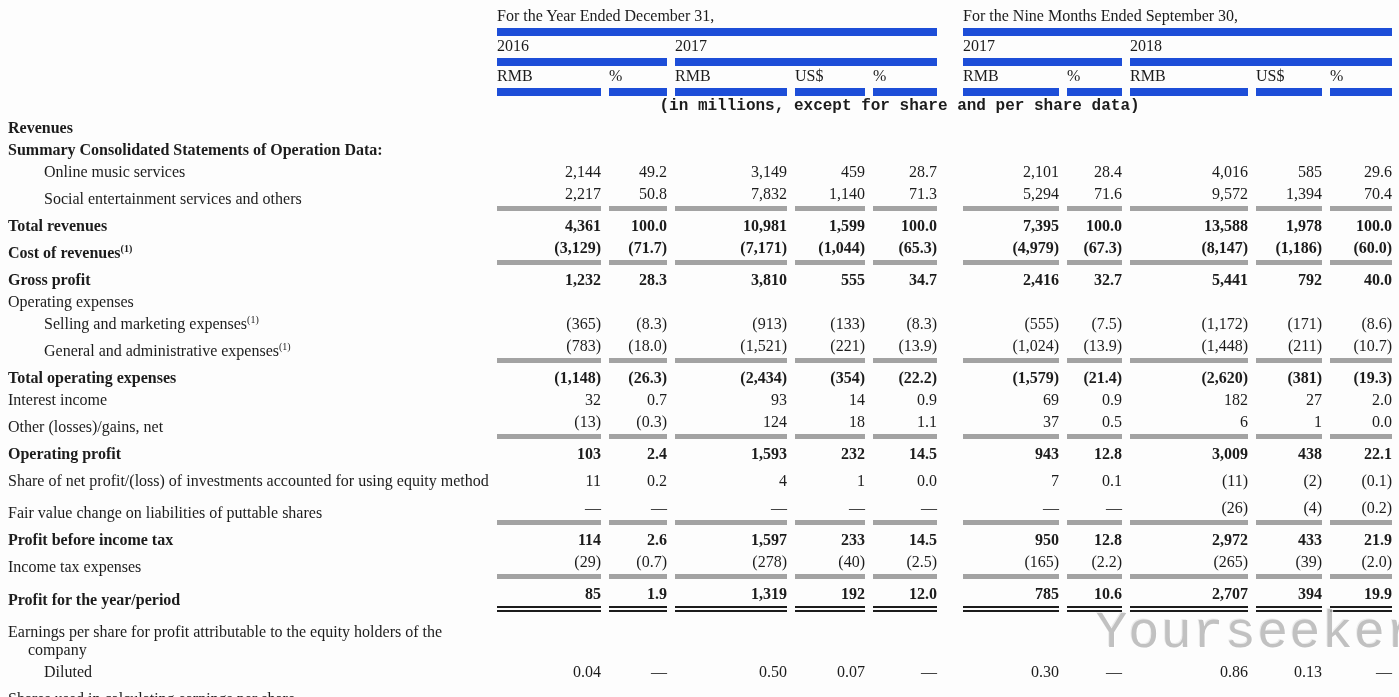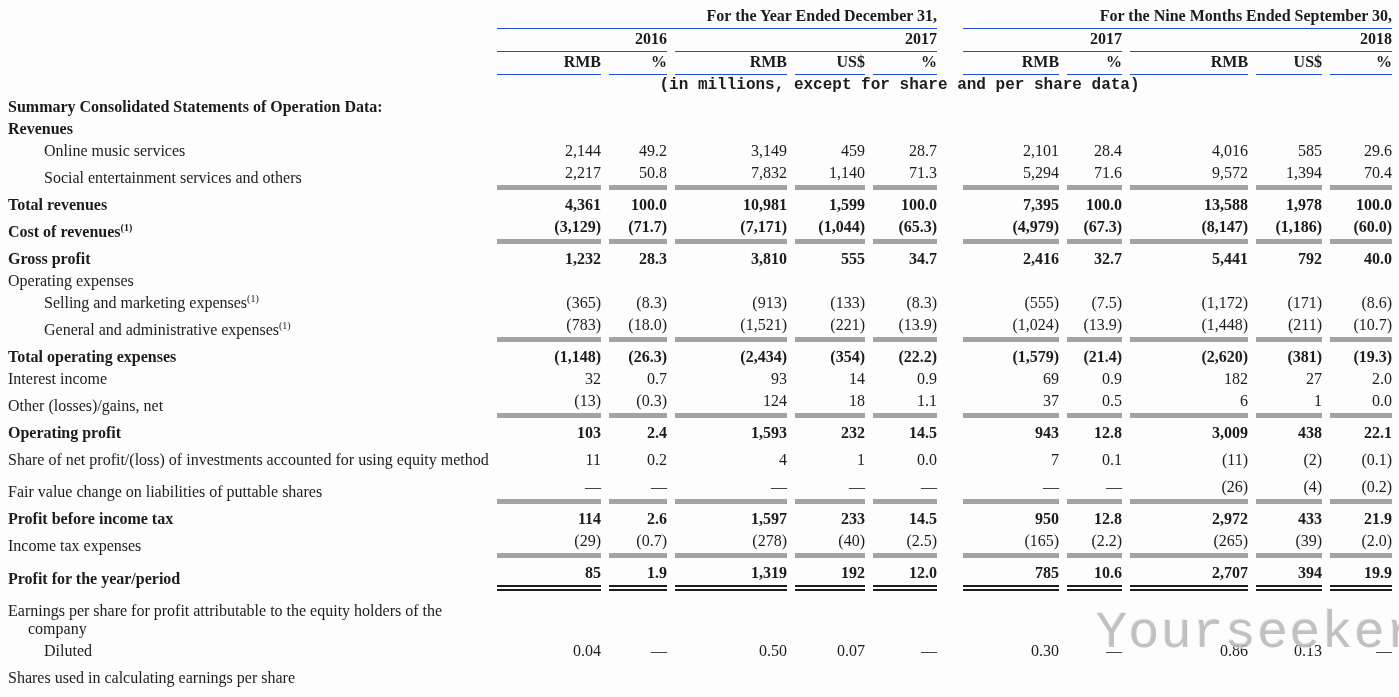--- a/index.html
+++ b/index.html
@@ -18,21 +18,21 @@
   }
   .lbl{text-align:left;}
   .num{text-align:right;white-space:nowrap;}
   .b{font-weight:bold;}
   .ind1{padding-left:36px;}
   .hang{padding-left:20px;text-indent:-20px;}
   .u{border-bottom:5px solid #a3a3a3;}
   .uu{border-bottom:6px double #1c1c1c;}
   .pt1{padding-top:6px;}
   .pt2{padding-top:11px;}
-  .ghead,.yhead,.chead{font-weight:bold;text-align:right;border-bottom:1px solid #1d4ed8;}
+  .ghead,.yhead,.chead{font-weight:normal;text-align:left;border-bottom:8px solid #1d4ed8;}
   .note{font-weight:bold;text-align:center;padding-right:90px;border-bottom:none;font-family:Liberation Mono, monospace;}
   .gapcol{border-bottom:none;}
   sup{font-size:10px;line-height:0;}
   .watermark{
     position:absolute;left:1096px;top:600px;width:300px;height:66px;
     display:flex;align-items:center;opacity:.8;pointer-events:none;
     color:#b3b3b3;
   }
   .watermark .wm-text{
     font-family:Liberation Mono, monospace;
@@ -88,35 +88,35 @@
         <th class="chead">US$</th>
         <th class="chead">%</th>
       </tr>
       <tr>
         <th class="lbl"></th>
         <th class="note" colspan="11">(in millions, except for share and per share data)</th>
       </tr>
     </thead>
     <tbody id="table-body">
         <tr>
+          <td class="lbl b">Revenues</td>
+          <td class="num b"></td>
+          <td class="num b"></td>
+          <td class="num b"></td>
+          <td class="num b"></td>
+          <td class="num b"></td>
+          <td class="gapcol"></td>
+          <td class="num b"></td>
+          <td class="num b"></td>
+          <td class="num b"></td>
+          <td class="num b"></td>
+          <td class="num b"></td>
+        </tr>
+        <tr>
           <td class="lbl b">Summary Consolidated Statements of Operation Data:</td>
-          <td class="num b"></td>
-          <td class="num b"></td>
-          <td class="num b"></td>
-          <td class="num b"></td>
-          <td class="num b"></td>
-          <td class="gapcol"></td>
-          <td class="num b"></td>
-          <td class="num b"></td>
-          <td class="num b"></td>
-          <td class="num b"></td>
-          <td class="num b"></td>
-        </tr>
-        <tr>
-          <td class="lbl b">Revenues</td>
           <td class="num b"></td>
           <td class="num b"></td>
           <td class="num b"></td>
           <td class="num b"></td>
           <td class="num b"></td>
           <td class="gapcol"></td>
           <td class="num b"></td>
           <td class="num b"></td>
           <td class="num b"></td>
           <td class="num b"></td>

